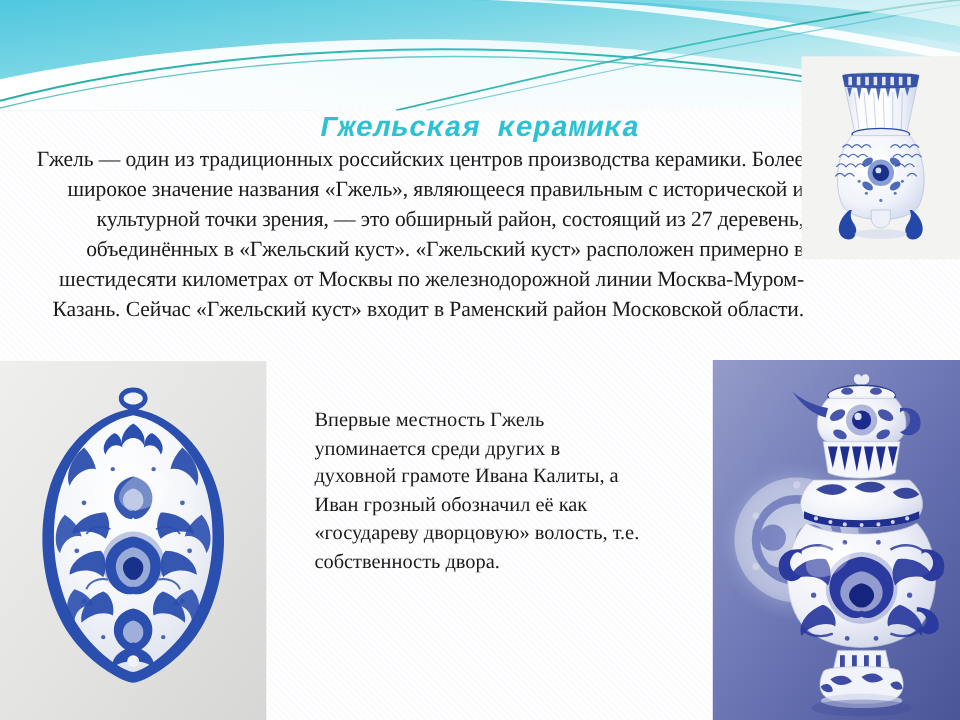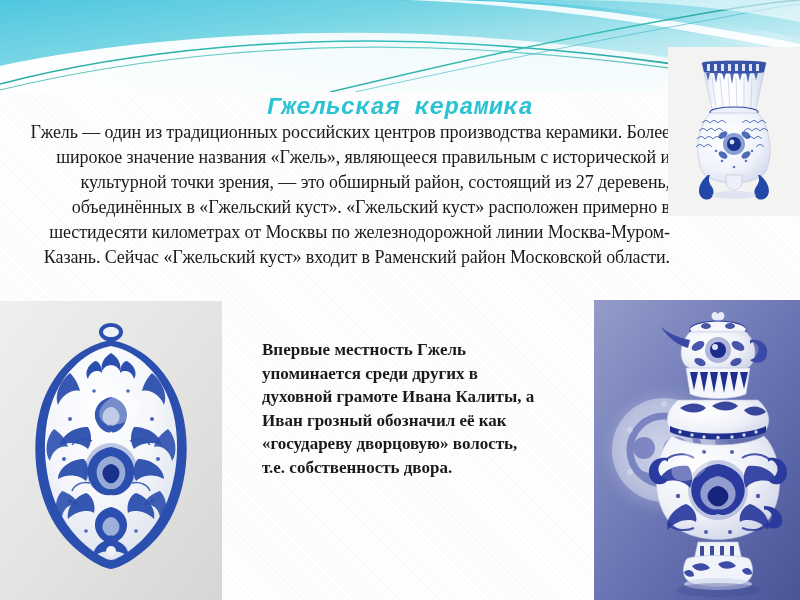--- a/index.html
+++ b/index.html
@@ -69,21 +69,20 @@
   
   .sub-text {
     position: absolute;
     top: 338px;
     left: 262px;
     width: 276px;
     font-size: 17px;
     line-height: 23.5px;
     color: #1a1a1a;
     text-align: left;
-    font-weight: bold;
   }
 
   
   .photo {
     position: absolute;
     overflow: hidden;
   }
 
   
   #photo-vase {

